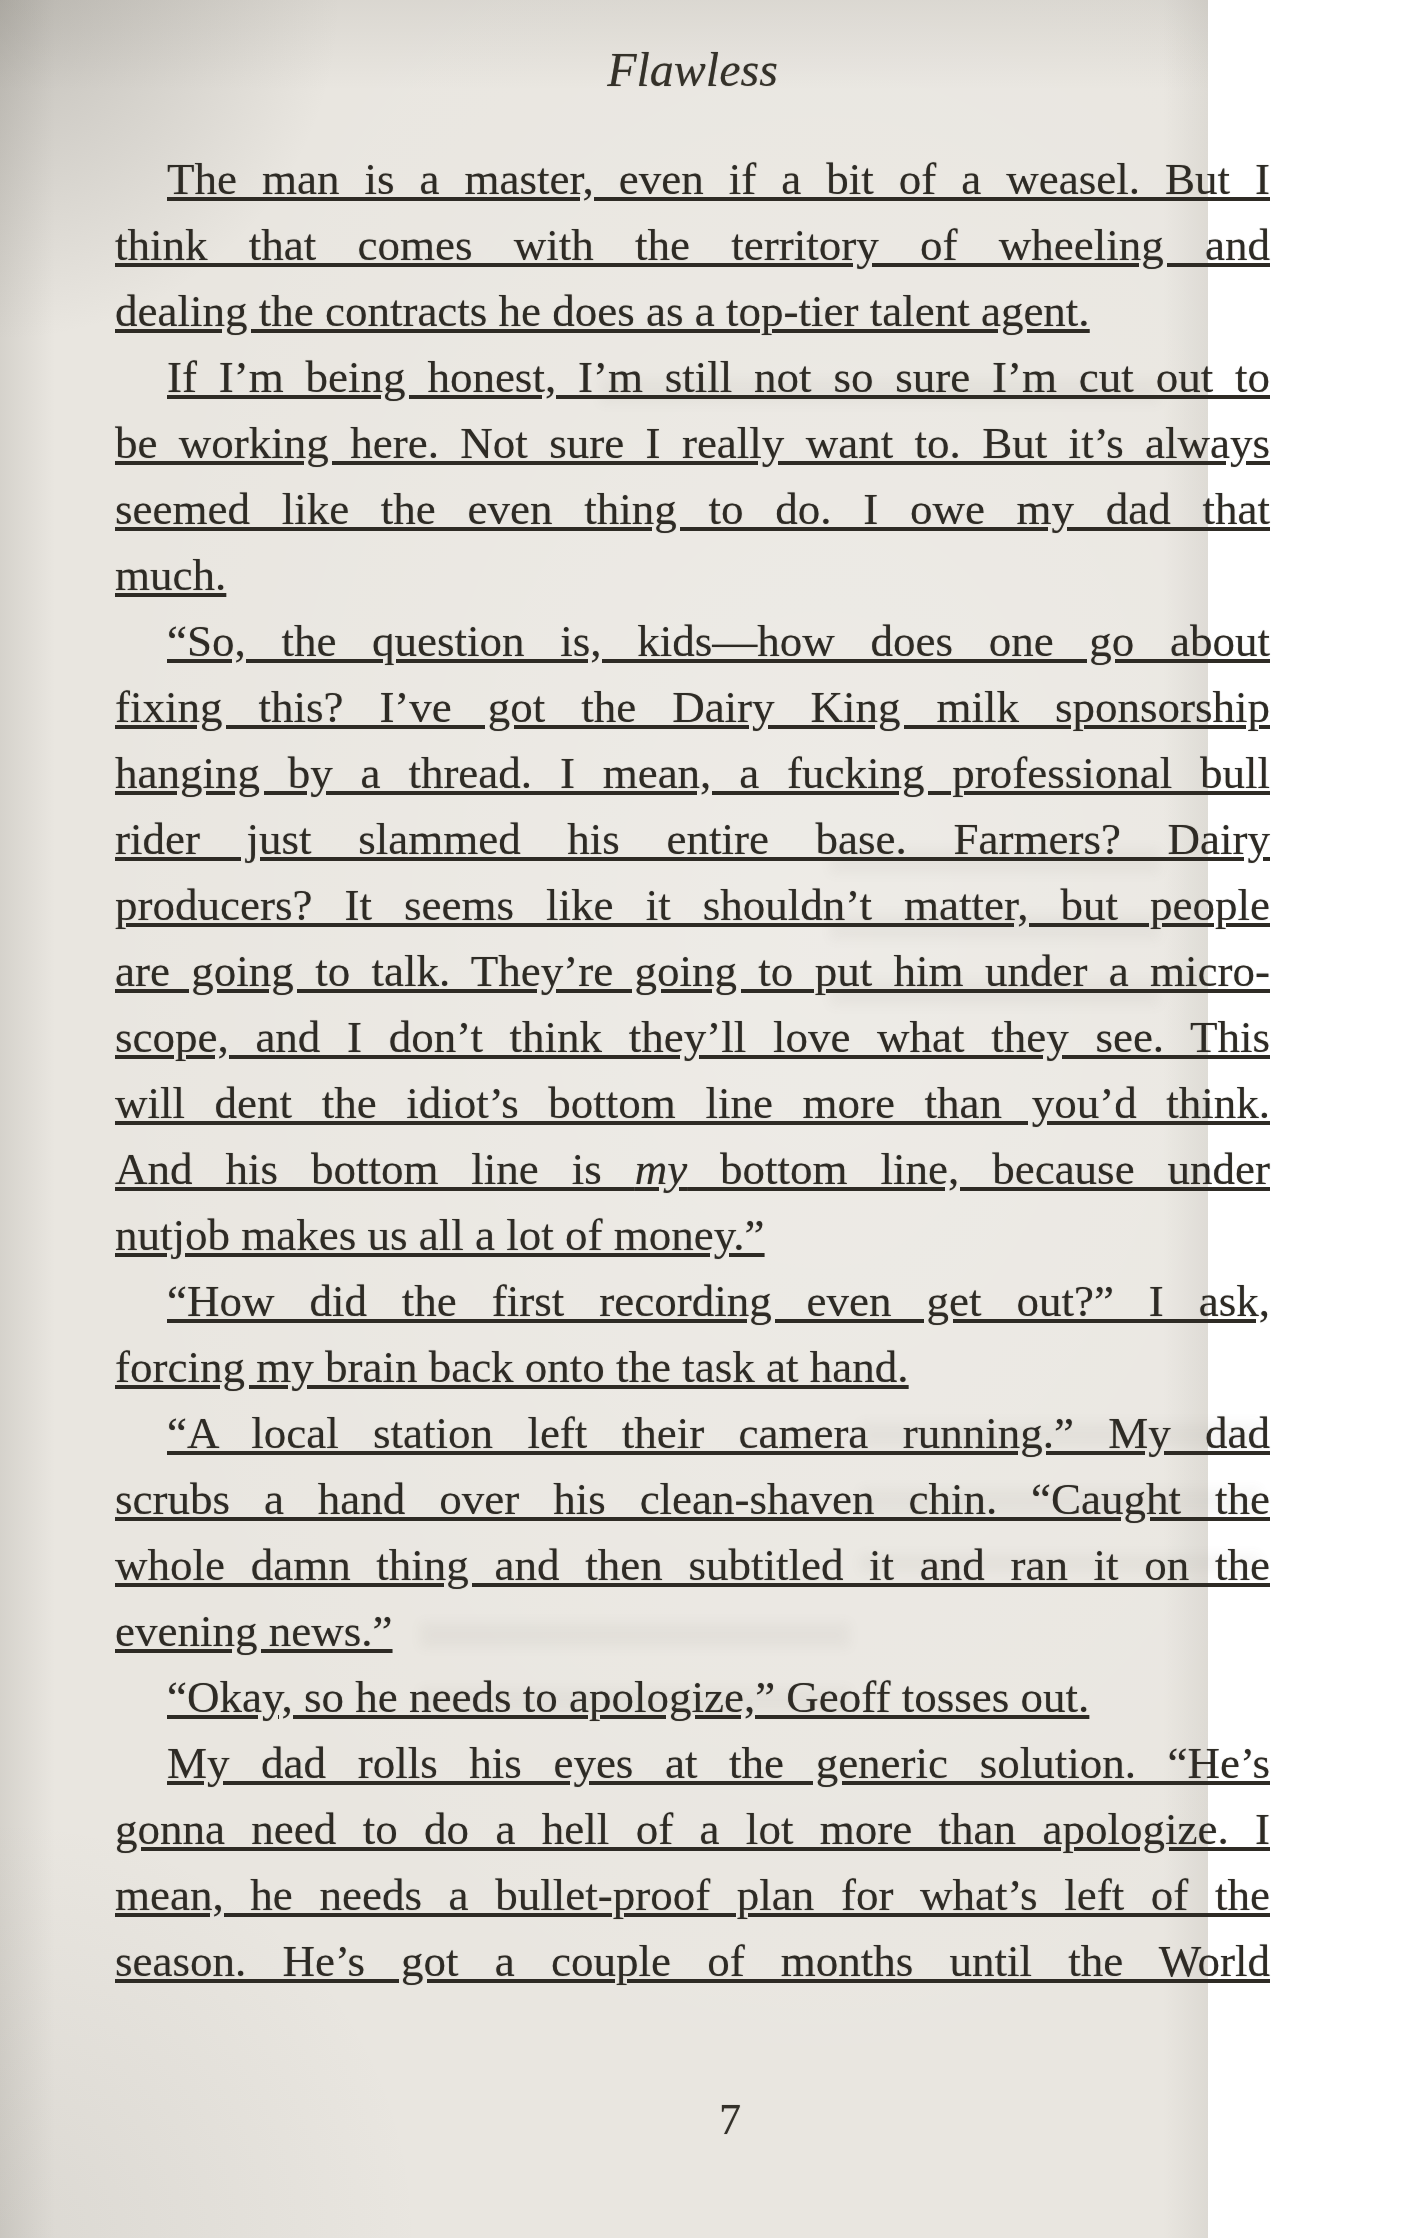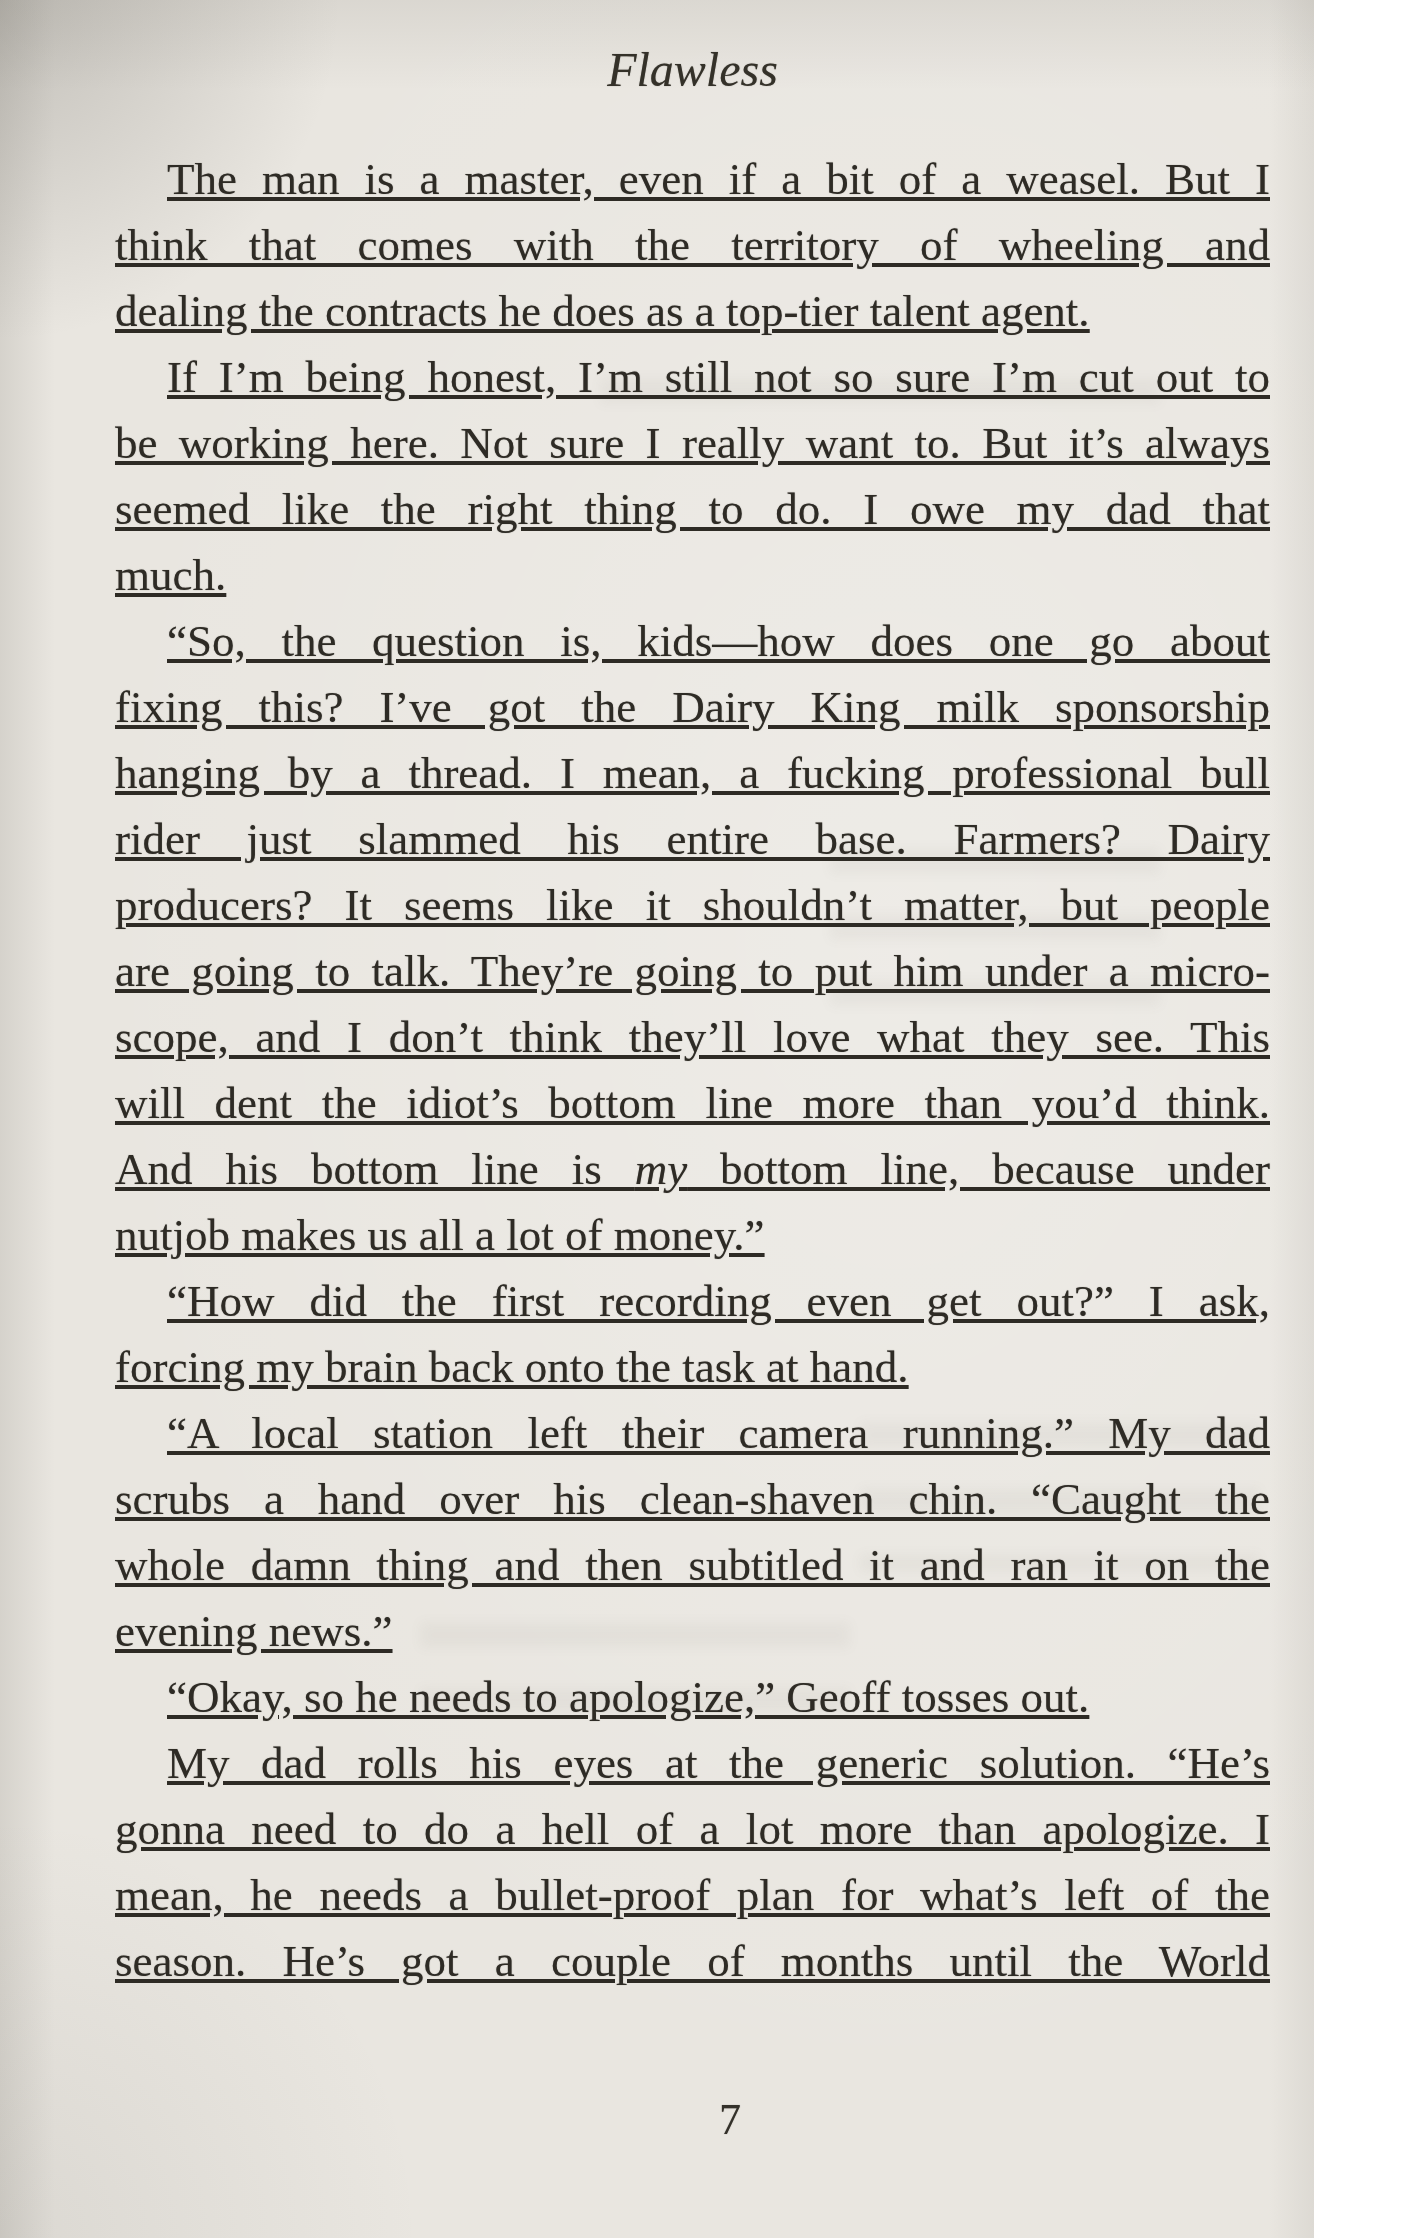--- a/index.html
+++ b/index.html
@@ -5,21 +5,21 @@
   html, body {
     margin: 0;
     padding: 0;
     width: 1421px;
     height: 2238px;
     overflow: hidden;
     font-family: "Liberation Serif", "DejaVu Serif", serif;
   }
   .photo {
     position: relative;
-    width: 1314px;
+    width: 1208px;
     height: 2238px;
     background:
       radial-gradient(circle at 0% 0%, rgba(95, 92, 85, 0.28), transparent 340px),
       radial-gradient(circle at 0% 100%, rgba(95, 92, 85, 0.10), transparent 420px),
       linear-gradient(90deg, rgba(110, 106, 97, 0.16), transparent 55px),
       linear-gradient(270deg, rgba(110, 106, 97, 0.10), transparent 45px),
       linear-gradient(180deg, rgba(110, 106, 97, 0.12), transparent 90px),
       radial-gradient(ellipse at 68% 42%, rgba(255, 255, 255, 0.22), transparent 65%),
       #e9e6e0;
   }
@@ -89,21 +89,21 @@
   <div class="ghost g4"></div>
 
   <div class="running-header">Flawless</div>
 
   <div class="body-text">
       <div class="line first"><span>The man is a master, even if a bit of a weasel. But I</span></div>
       <div class="line"><span>think that comes with the territory of wheeling and</span></div>
       <div class="line last"><span>dealing the contracts he does as a top-tier talent agent.</span></div>
       <div class="line first"><span>If I’m being honest, I’m still not so sure I’m cut out to</span></div>
       <div class="line"><span>be working here. Not sure I really want to. But it’s always</span></div>
-      <div class="line"><span>seemed like the right thing to do. I owe my dad that</span></div>
+      <div class="line"><span>seemed like the even thing to do. I owe my dad that</span></div>
       <div class="line last"><span>much.</span></div>
       <div class="line first"><span>“So, the question is, kids—how does one go about</span></div>
       <div class="line"><span>fixing this? I’ve got the Dairy King milk sponsorship</span></div>
       <div class="line"><span>hanging by a thread. I mean, a fucking professional bull</span></div>
       <div class="line"><span>rider just slammed his entire base. Farmers? Dairy</span></div>
       <div class="line"><span>producers? It seems like it shouldn’t matter, but people</span></div>
       <div class="line"><span>are going to talk. They’re going to put him under a micro-</span></div>
       <div class="line"><span>scope, and I don’t think they’ll love what they see. This</span></div>
       <div class="line"><span>will dent the idiot’s bottom line more than you’d think.</span></div>
       <div class="line"><span>And his bottom line is </span><i>my</i><span> bottom line, because under</span></div>

